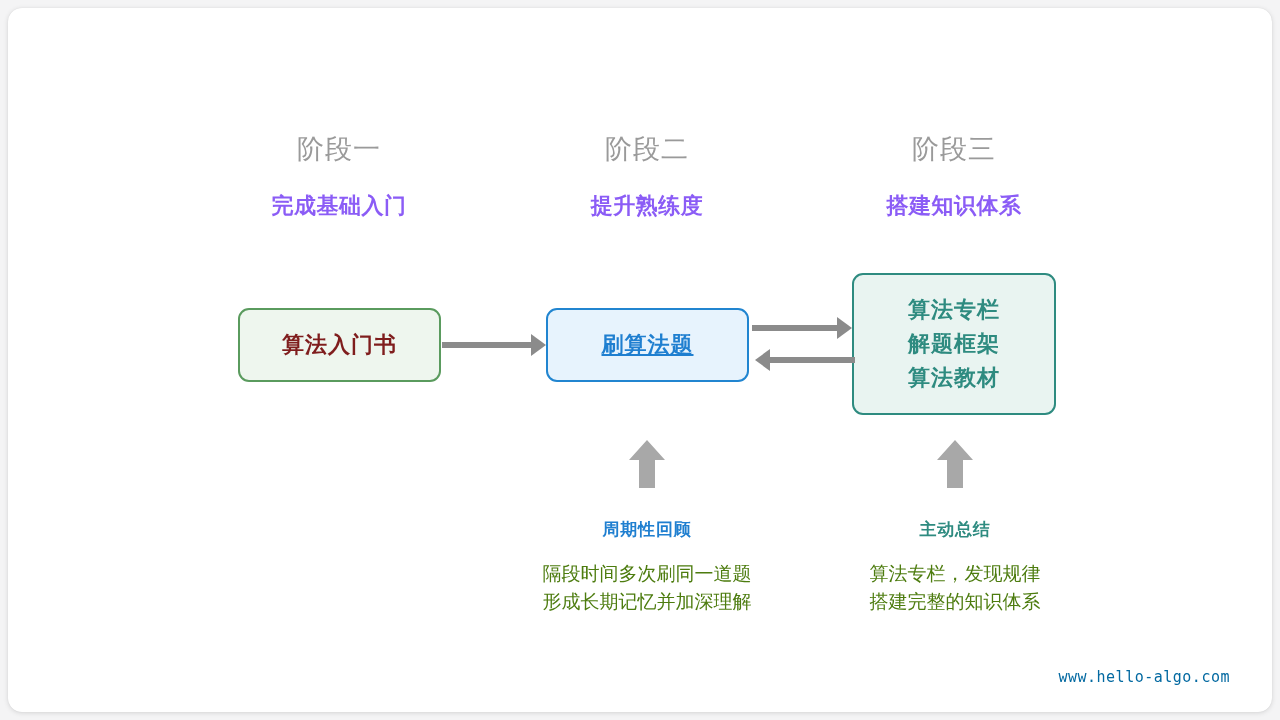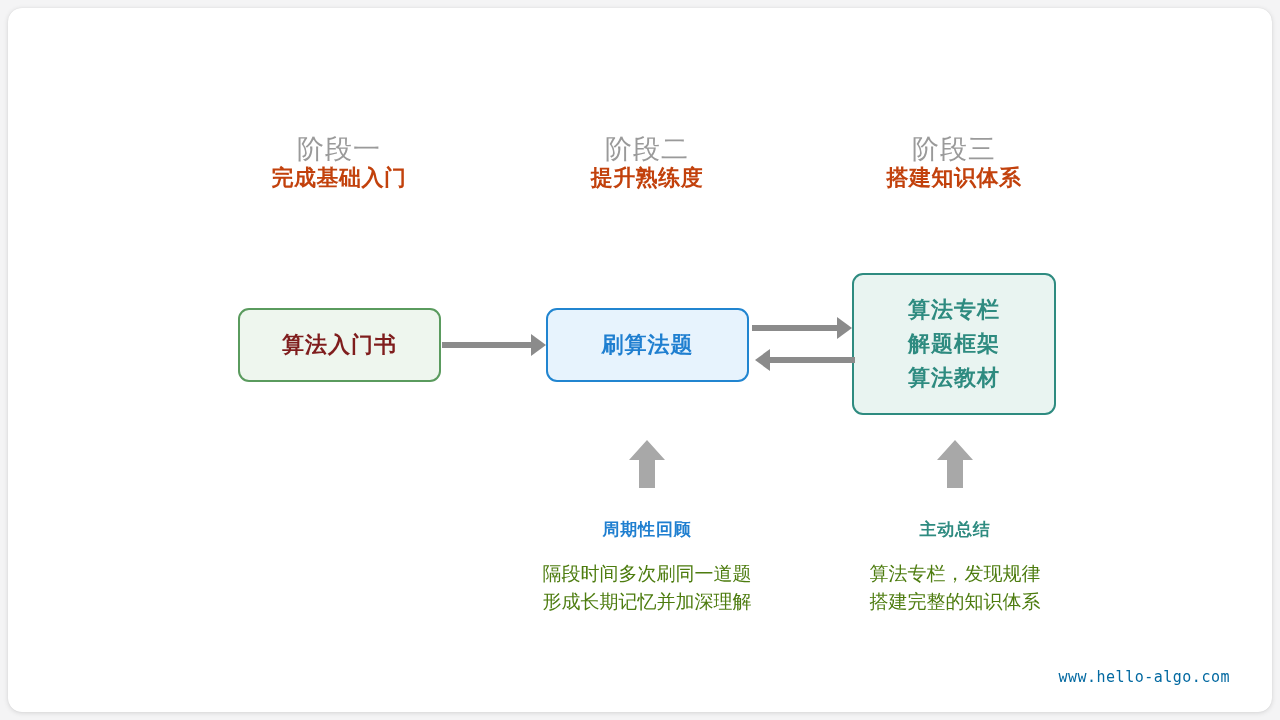--- a/index.html
+++ b/index.html
@@ -37,24 +37,24 @@
     text-align: center;
   }
   .stage-no {
     font-size: 27px;
     color: #9a9a9a;
     letter-spacing: 1px;
     line-height: 1;
     white-space: nowrap;
   }
   .stage-title {
-    margin-top: 4px;
+    margin-top: 32px;
     font-size: 22px;
     font-weight: bold;
-    color: #c2410c;
+    color: #8b5cf6;
     letter-spacing: 0.5px;
     line-height: 1;
     white-space: nowrap;
   }
   #stage-1 { left: 201px; top: 128px; }
   #stage-2 { left: 509px; top: 128px; }
   #stage-3 { left: 816px; top: 128px; }
 
   
   .node {
@@ -76,20 +76,21 @@
     color: #7f1d1d;
     font-size: 22px;
   }
   #node-practice {
     left: 538px; top: 300px;
     width: 203px; height: 74px;
     background: #e7f3fd;
     border: 2px solid #2185d0;
     color: #1f7fd0;
     font-size: 22px;
+    text-decoration: underline;
   }
   #node-resources {
     left: 844px; top: 265px;
     width: 204px; height: 142px;
     background: #e9f4f1;
     border: 2px solid #2e8b80;
     color: #2e8b80;
     font-size: 22px;
     line-height: 1.55;
   }

